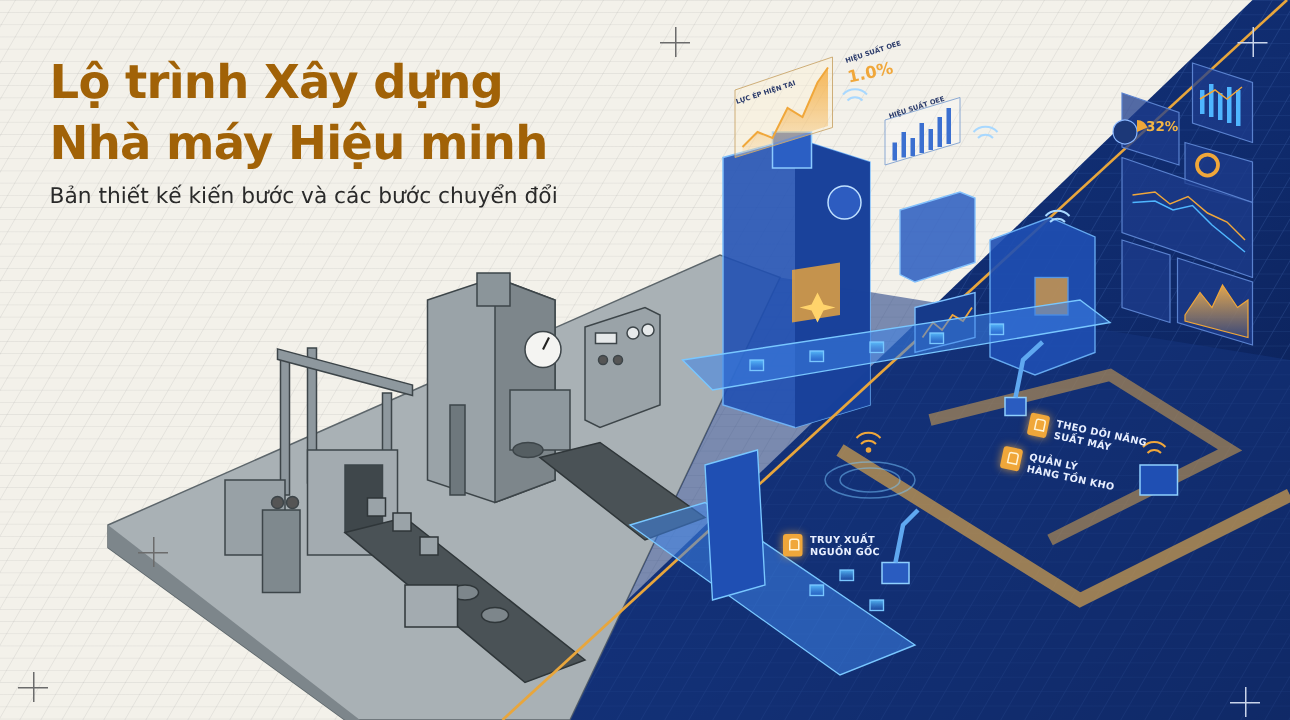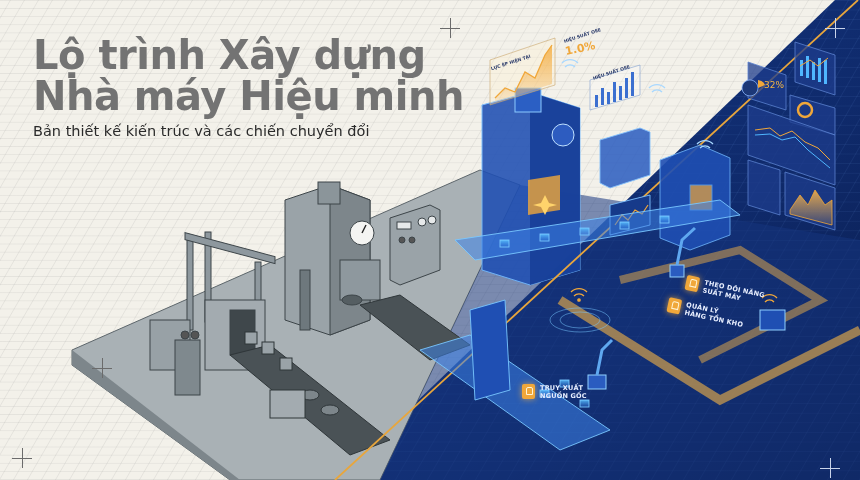--- a/index.html
+++ b/index.html
@@ -8,34 +8,34 @@
   .grid-light {
     position:absolute; inset:0;
     background-image:
       linear-gradient(rgba(150,150,150,0.16) 1px, transparent 1px),
       linear-gradient(90deg, rgba(150,150,150,0.16) 1px, transparent 1px);
     background-size:14px 14px;
     transform: skewX(-30deg) scaleY(0.58);
     transform-origin: 0 0;
     left:-200px; width:1400px; height:900px; top:0;
   }
-  .title { position:absolute; left:33px; top:35px; font-family:"DejaVu Sans", sans-serif; font-weight:bold; font-size:40px; line-height:41px; color:#737373; letter-spacing:-0.5px; z-index:5; }
+  .title { position:absolute; left:33px; top:35px; font-family:"DejaVu Sans", sans-serif; font-weight:bold; font-size:31px; line-height:41px; color:#a16207; letter-spacing:-0.5px; z-index:5; }
   .subtitle { position:absolute; left:33px; top:121px; font-family:"DejaVu Sans", sans-serif; font-size:14.5px; line-height:21px; color:#2a2a2a; z-index:5; }
   .crosshair { position:absolute; width:20px; height:20px; z-index:4; }
   .crosshair::before, .crosshair::after { content:""; position:absolute; background:#6b6b6b; }
   .crosshair::before { left:9.5px; top:0; width:1px; height:20px; }
   .crosshair::after { top:9.5px; left:0; height:1px; width:20px; }
   .crosshair.white::before, .crosshair.white::after { background:#c9d4ea; }
   .callout { position:absolute; display:flex; align-items:flex-start; gap:5px; z-index:6; }
   .callout .ic { width:13px; height:15px; background:#f0a73a; border-radius:2px; box-shadow:0 0 6px rgba(255,180,60,0.7); flex:none; position:relative; }
   .callout .ic::after { content:""; position:absolute; left:4px; top:3px; width:5px; height:6px; border:1px solid #fff4d6; border-radius:2px 2px 0 0; }
   .callout .txt { font-family:"DejaVu Sans", sans-serif; font-size:6.5px; line-height:8px; color:#e8efff; font-weight:bold; text-transform:uppercase; letter-spacing:0.2px; }
   .chart-label { position:absolute; font-family:"DejaVu Sans", sans-serif; font-size:4.5px; color:#2a3a6a; font-weight:bold; text-transform:uppercase; z-index:6; }
   .kpi { position:absolute; font-family:"DejaVu Sans", sans-serif; font-size:11px; color:#f0a73a; font-weight:bold; z-index:6; }
-  .kpi-dash { position:absolute; font-family:"DejaVu Sans", sans-serif; font-size:9px; color:#f3b545; font-weight:normal; z-index:6; }
+  .kpi-dash { position:absolute; font-family:"DejaVu Sans", sans-serif; font-size:9px; color:#f3b545; font-weight:bold; z-index:6; }
   svg.art { position:absolute; left:0; top:0; z-index:2; }
 </style>
 </head>
 <body>
 
 <div class="stage">
 
   <div class="grid-light"></div>
 
   <svg class="art" width="860" height="480" viewBox="0 0 860 480">
@@ -208,30 +208,30 @@
     </g>
     <ellipse cx="580" cy="320" rx="30" ry="12" fill="none" stroke="rgba(120,200,255,0.5)"></ellipse>
     <ellipse cx="580" cy="320" rx="20" ry="8" fill="none" stroke="rgba(120,200,255,0.5)"></ellipse>
   </svg>
 
   <div class="title">
     <div>Lộ trình Xây dựng</div>
     <div>Nhà máy Hiệu minh</div>
   </div>
   <div class="subtitle">
-    <div>Bản thiết kế kiến trúc và các chiến chuyển đổi</div>
+    <div>Bản thiết kế kiến bước và các bước chuyển đổi</div>
   </div>
 
   <div class="chart-label" style="left:490px;top:60px;transform:rotate(-18deg);">Lực ép hiện tại</div>
   <div class="chart-label" style="left:563px;top:33px;transform:rotate(-18deg);">Hiệu suất OEE</div>
   <div class="kpi" style="left:565px;top:42px;transform:rotate(-12deg);">1.0%</div>
   <div class="chart-label" style="left:592px;top:70px;transform:rotate(-18deg);">Hiệu suất OEE</div>
   <div class="kpi-dash" style="left:764px;top:80px;">32%</div>
 
-  <div class="callout" style="left:522px;top:384px;">
+  <div class="callout" style="left:522px;top:356px;">
     <span class="ic"></span>
     <span class="txt">
       <div>Truy xuất</div>
       <div>nguồn gốc</div>
     </span>
   </div>
   <div class="callout" style="left:685px;top:283px;transform:rotate(12deg);">
     <span class="ic"></span>
     <span class="txt">
       <div>Theo dõi năng</div>

